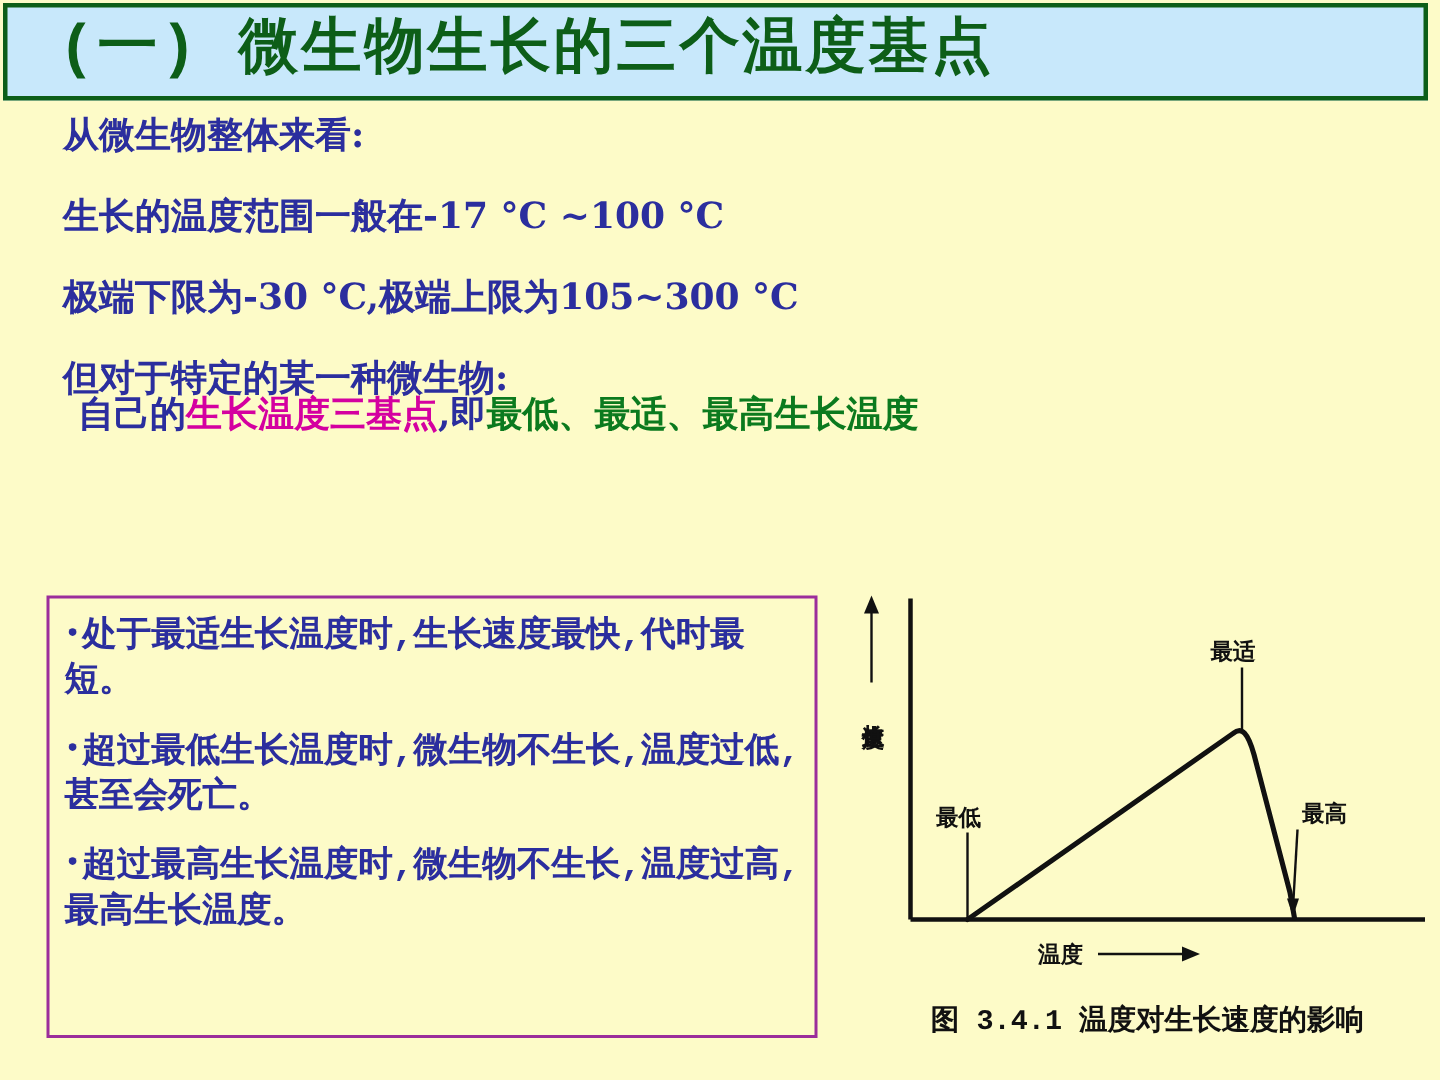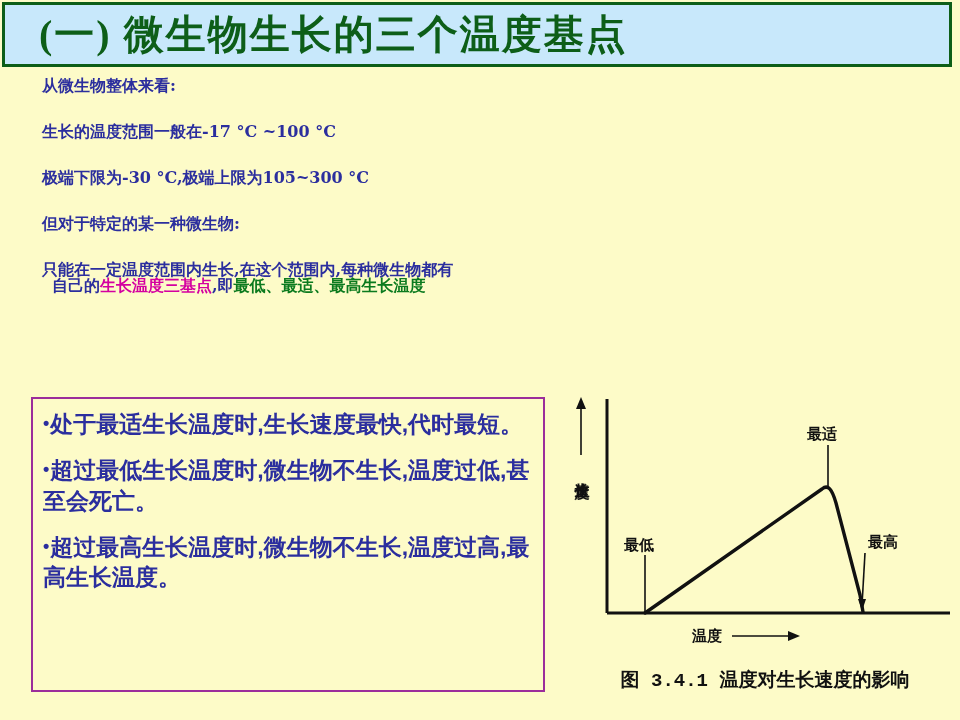--- a/index.html
+++ b/index.html
@@ -35,35 +35,35 @@
     box-sizing: border-box;
     display: flex;
     align-items: center;
   }
   #title-text {
     color: #0d5e18;
     font-size: 40px;
     font-weight: 700;
     letter-spacing: 2px;
     padding-left: 34px;
-    font-family: Liberation Serif, serif;
+    font-family: Liberation Mono, monospace;
     white-space: nowrap;
     line-height: 1;
   }
 
   
   #body-lines {
     position: absolute;
     left: 42px;
     top: 78px;
     width: 900px;
   }
   .body-line {
     color: #2b2e9e;
-    font-size: 16px;
+    font-size: 24px;
     font-weight: 700;
     font-family: "DejaVu Serif", "Liberation Serif", serif;
     white-space: nowrap;
     line-height: 1.0;
   }
   .gap-1 { margin-top: 0; }
   .gap-2 { margin-top: 30px; }
   .indent-1 { margin-left: 10px; }
   .hl-magenta { color: #d400a0; }
   .hl-green   { color: #0b7a1e; }
@@ -77,21 +77,21 @@
     height: 295px;
     border: 2px solid #9b2d9b;
     box-sizing: border-box;
     background: transparent;
     padding: 10px 8px 0 8px;
   }
   .bullet-item {
     color: #2b2e9e;
     font-size: 23px;
     font-weight: 700;
-    font-family: Liberation Sans, sans-serif;
+    font-family: Liberation Mono, monospace;
     line-height: 1.32;
     margin-bottom: 16px;
     padding-left: 2px;
     text-indent: 0;
   }
   .bullet-item:last-child { margin-bottom: 0; }
   .bullet-dot {
     font-size: 18px;
     vertical-align: 3px;
     margin-right: 1px;
@@ -143,21 +143,20 @@
 
   <div id="title-bar">
     <div id="title-text">(一) 微生物生长的三个温度基点</div>
   </div>
 
   <div id="body-lines">
     <div class="body-line">从微生物整体来看:</div>
     <div class="body-line gap-2">生长的温度范围一般在-17 °C ~100 °C</div>
     <div class="body-line gap-2">极端下限为-30 °C,极端上限为105~300 °C</div>
     <div class="body-line gap-2">但对于特定的某一种微生物:</div>
-    <div class="body-line gap-2">只能在一定温度范围内生长,在这个范围内,每种微生物都有</div>
     <div class="body-line gap-1 indent-1"><span>自己的</span><span class="hl-magenta">生长温度三基点</span><span>,即</span><span class="hl-green">最低、最适、最高生长温度</span></div>
   </div>
 
   <div id="bullet-box">
     <div class="bullet-item"><span class="bullet-dot">•</span><span>处于最适生长温度时,生长速度最快,代时最短。</span></div>
     <div class="bullet-item"><span class="bullet-dot">•</span><span>超过最低生长温度时,微生物不生长,温度过低,甚至会死亡。</span></div>
     <div class="bullet-item"><span class="bullet-dot">•</span><span>超过最高生长温度时,微生物不生长,温度过高,最高生长温度。</span></div>
   </div>
 
   <div id="figure">

